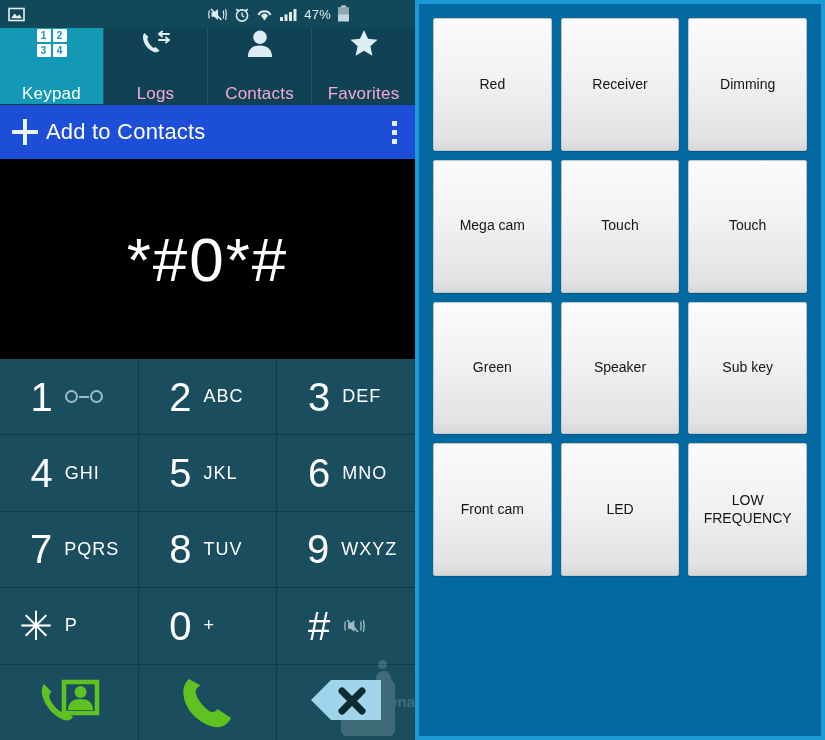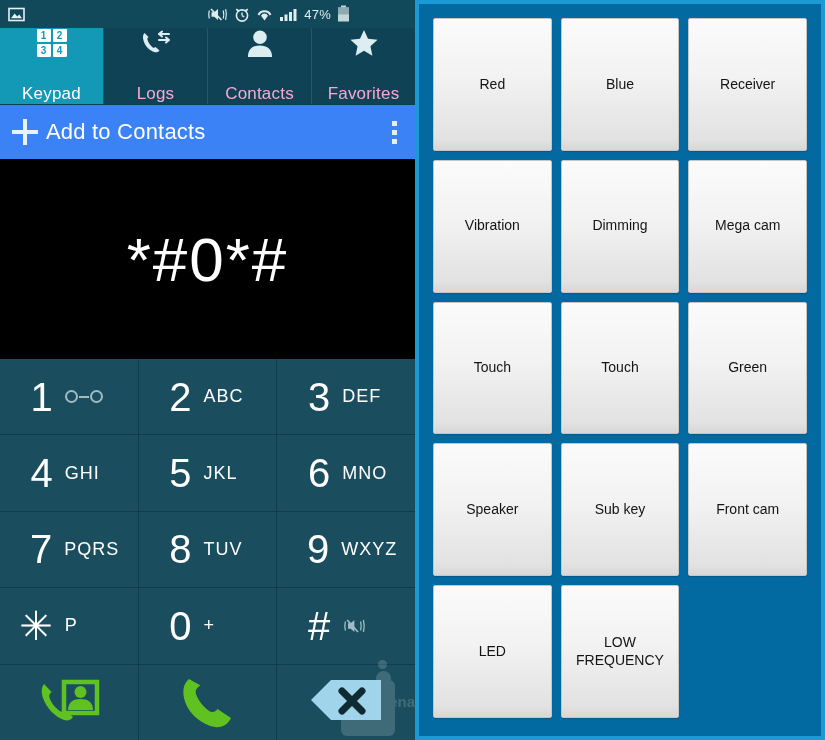--- a/index.html
+++ b/index.html
@@ -51,21 +51,21 @@
   .keypad-ico span {
     background: #ffffff; color: #1399b5;
     font-size: 10px; font-weight: bold;
     display: flex; align-items: center; justify-content: center;
     border-radius: 1px;
   }
 
   
   .actionbar {
     height: 55px; flex: 0 0 55px;
-    background: #3b82f6;
+    background: #1d4ed8;
     display: flex; align-items: center;
     padding: 0 14px 0 12px;
     border-top: 1px solid #0c3b4c;
   }
   .plus-ico { width: 26px; height: 26px; position: relative; margin-right: 8px; }
   .plus-ico::before, .plus-ico::after {
     content: ""; position: absolute; background: #e9f3f5;
   }
   .plus-ico::before { left: 0; top: 11px; width: 26px; height: 4px; }
   .plus-ico::after { top: 0; left: 11px; width: 4px; height: 26px; }
@@ -391,23 +391,21 @@
           </svg>
         </span>
       </div>
 
     </div>
   </div>
 
   <div id="servicemenu">
     <div class="btngrid">
       <div class="sbtn">Red</div>
-      <div class="sbtn">Blue</div>
       <div class="sbtn">Receiver</div>
-      <div class="sbtn">Vibration</div>
       <div class="sbtn">Dimming</div>
       <div class="sbtn">Mega cam</div>
       <div class="sbtn">Touch</div>
       <div class="sbtn">Touch</div>
       <div class="sbtn">Green</div>
       <div class="sbtn">Speaker</div>
       <div class="sbtn">Sub key</div>
       <div class="sbtn">Front cam</div>
       <div class="sbtn">LED</div>
       <div class="sbtn">LOW

